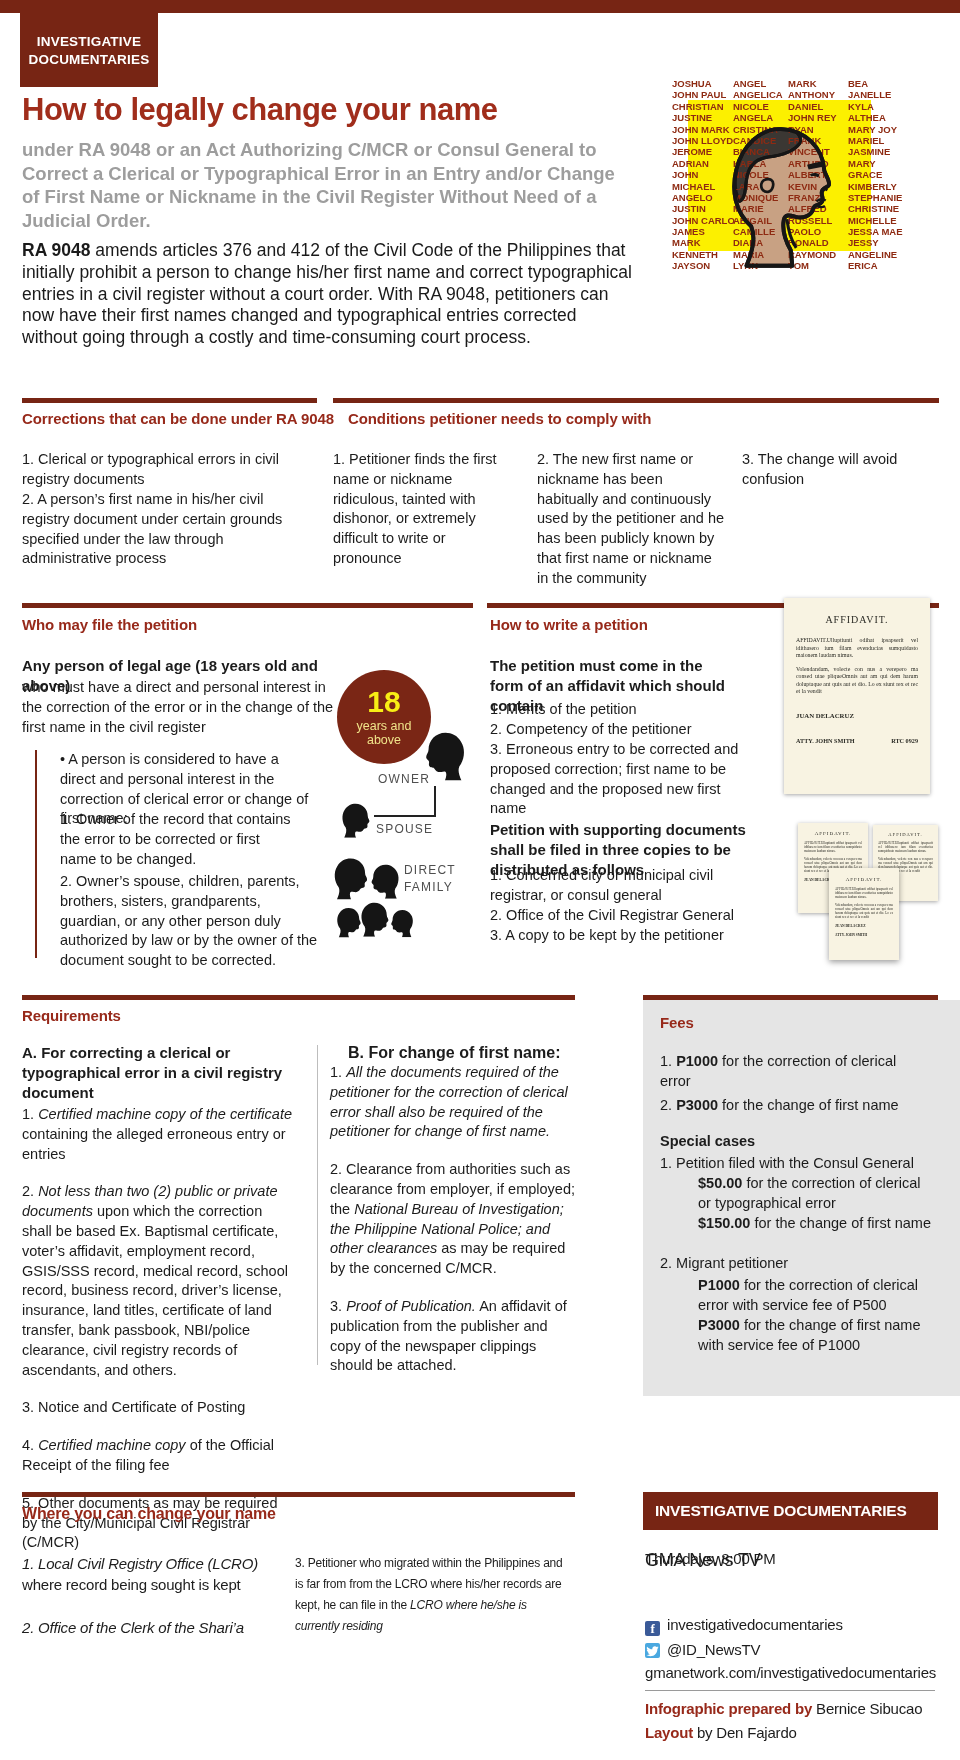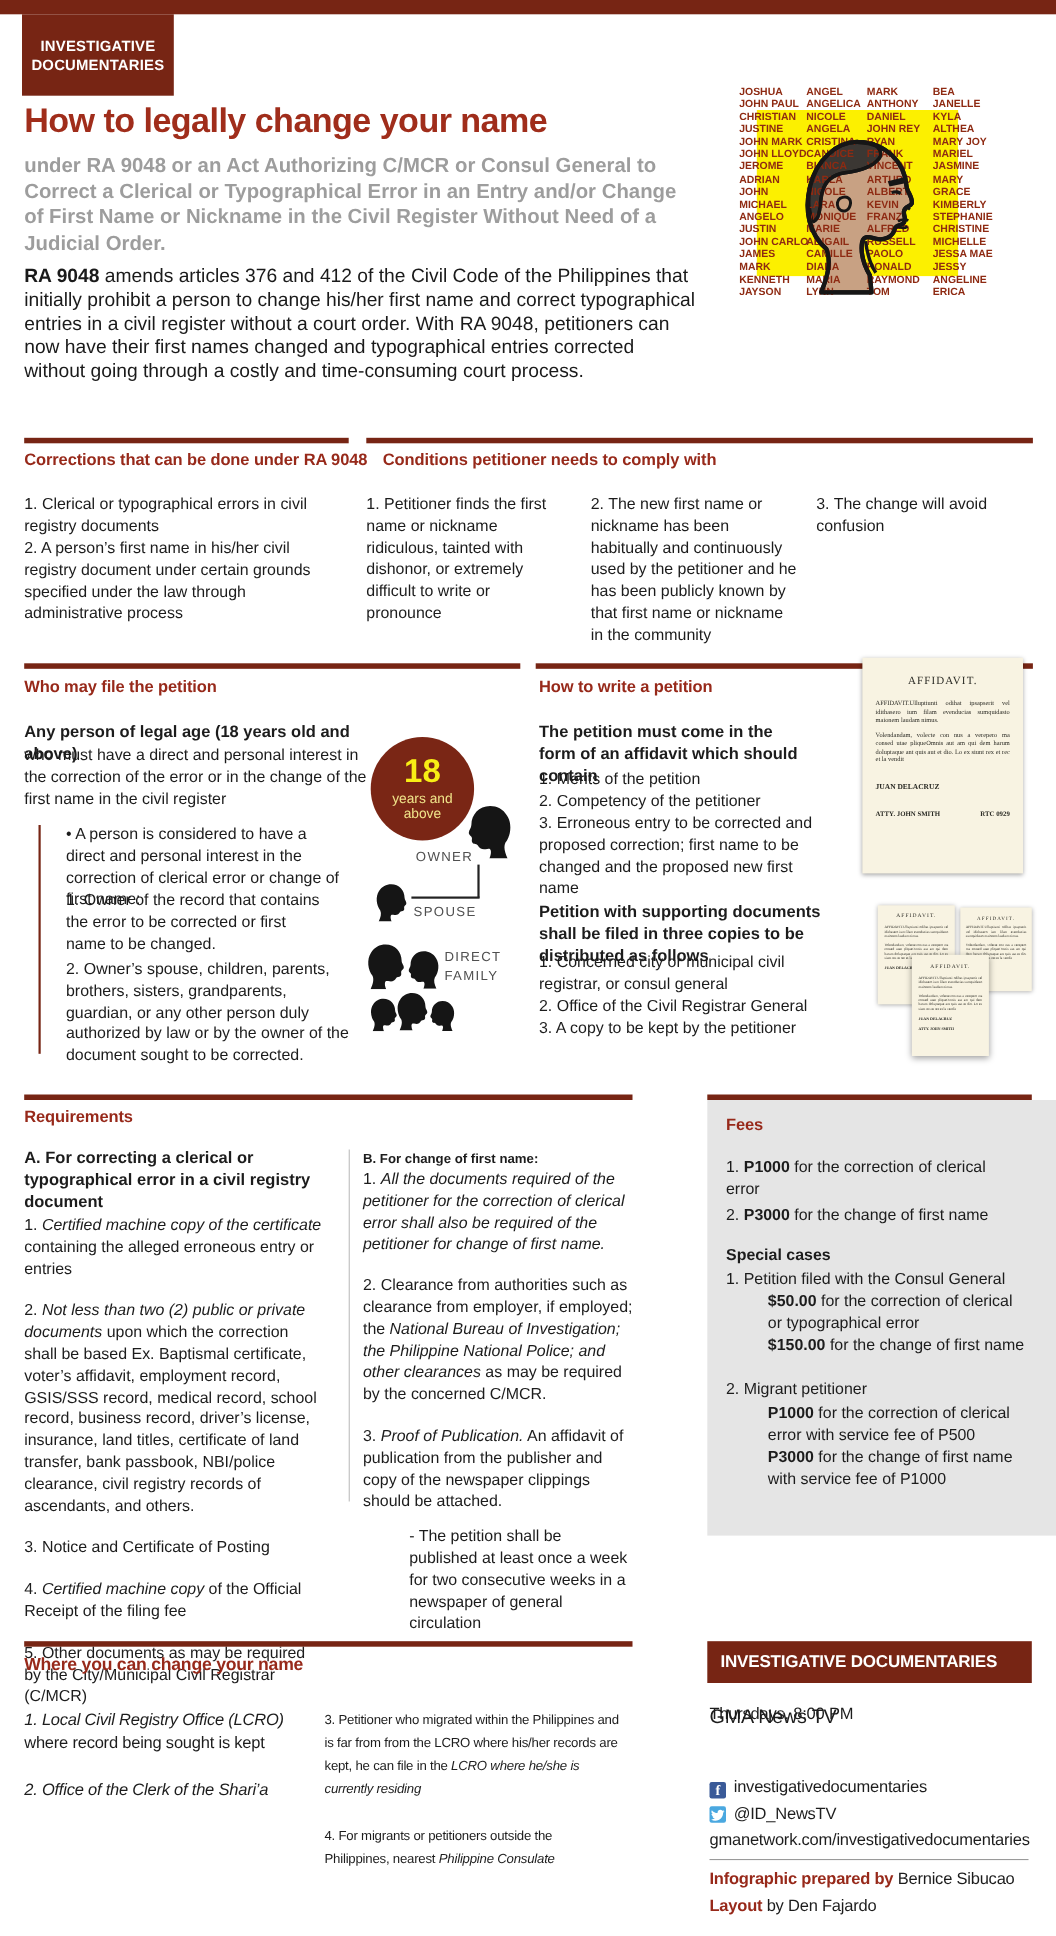--- a/index.html
+++ b/index.html
@@ -282,27 +282,26 @@
   <div class="body14">3. Notice and Certificate of Posting</div>
   <div class="gap"></div>
   <div class="body14"><span>4. </span><span class="it">Certified machine copy</span><span> of the Official Receipt of the filing fee</span></div>
   <div class="gap"></div>
   <div class="body14">5. Other documents as may be required by the City/Municipal Civil Registrar (C/MCR)</div>
 </div>
 
 <div class="abs" style="left:317px;top:1045px;width:1px;height:320px;background:#bdbdbd;"></div>
 
 <div class="abs" style="left:330px;top:1043px;width:245px;">
-  <div class="body14 b" style="font-size:12px;line-height:20px;">B. For change of first name:</div>
+  <div class="body14 b" style="font-size:16px;line-height:20px;margin-left:18px;">B. For change of first name:</div>
   <div class="body14"><span>1. </span><span class="it">All the documents required of the petitioner for the correction of clerical error shall also be required of the petitioner for change of first name.</span></div>
   <div class="gap"></div>
   <div class="body14"><span>2. Clearance from authorities such as clearance from employer, if employed; the </span><span class="it b" style="font-weight:normal;font-style:italic;">National Bureau of Investigation; the Philippine National Police; and other clearances</span><span> as may be required by the concerned C/MCR.</span></div>
   <div class="gap"></div>
   <div class="body14"><span>3. </span><span class="it">Proof of Publication.</span><span> An affidavit of publication from the publisher and copy of the newspaper clippings should be attached.</span></div>
-  <div class="body14" style="padding-left:42px;margin-top:12px;">- The petition shall be published at least once a week for two consecutive weeks in a newspaper of general circulation</div>
 </div>
 
 <div class="rule" style="left:643px;top:995px;width:295px;"></div>
 <div class="feesbox">
   <div class="abs sech" style="left:17px;top:14px;">Fees</div>
   <div class="abs body14" style="left:17px;top:52px;width:265px;"><span>1. </span><span class="b">P1000</span><span> for the correction of clerical error</span></div>
   <div class="abs body14" style="left:17px;top:96px;width:265px;"><span>2. </span><span class="b">P3000</span><span> for the change of first name</span></div>
   <div class="abs body14 b" style="left:17px;top:132px;">Special cases</div>
   <div class="abs body14" style="left:17px;top:154px;width:270px;">1. Petition filed with the Consul General</div>
   <div class="abs body14 fees-ind" style="left:17px;top:174px;width:260px;"><span class="b">$50.00</span><span> for the correction of clerical</span></div>
@@ -323,21 +322,20 @@
     <div class="it">1. Local Civil Registry Office (LCRO)</div>
     <div>where record being sought is kept</div>
   </div>
   <div style="height:22px;"></div>
   <div class="it">2. Office of the Clerk of the Shari’a</div>
 </div>
 
 <div class="abs cond" style="left:295px;top:1553px;width:268px;font-size:12px;line-height:21px;">
   <div><span>3. Petitioner who migrated within the Philippines and is far from from the LCRO where his/her records are kept, he can file in the </span><span class="it">LCRO where he/she is currently residing</span></div>
   <div style="height:22px;"></div>
-  <div><span> 4.  For migrants or petitioners outside the Philippines, nearest </span><span class="it">Philippine Consulate</span></div>
 </div>
 
 <div class="fbox">INVESTIGATIVE DOCUMENTARIES</div>
 <div class="abs cond" style="left:645px;top:1550px;font-size:15px;">Thursdays, 8:00 PM</div>
 <div class="abs cond" style="left:645px;top:1550px;font-size:18px;">GMA News TV</div>
 
 <div class="abs cond" style="left:645px;top:1616px;font-size:15px;">
   <span class="icon fb">f</span><span>investigativedocumentaries</span>
 </div>
 <div class="abs cond" style="left:645px;top:1641px;font-size:15px;">

